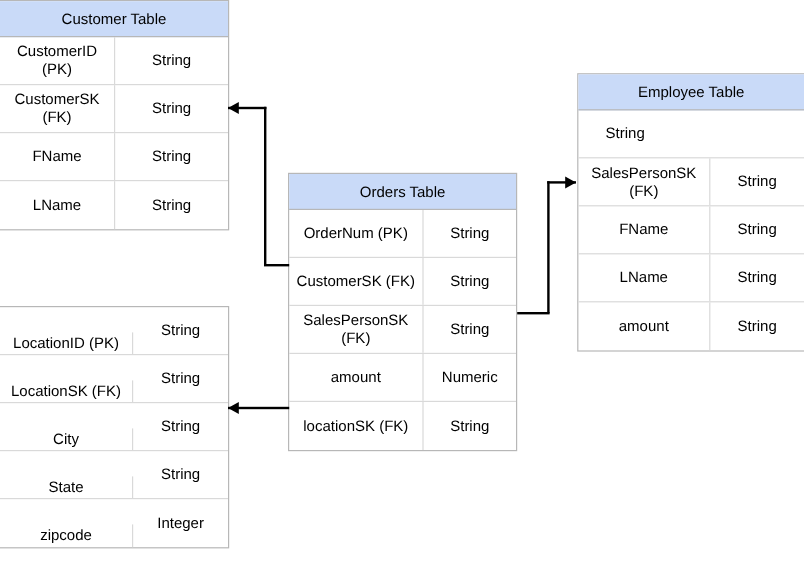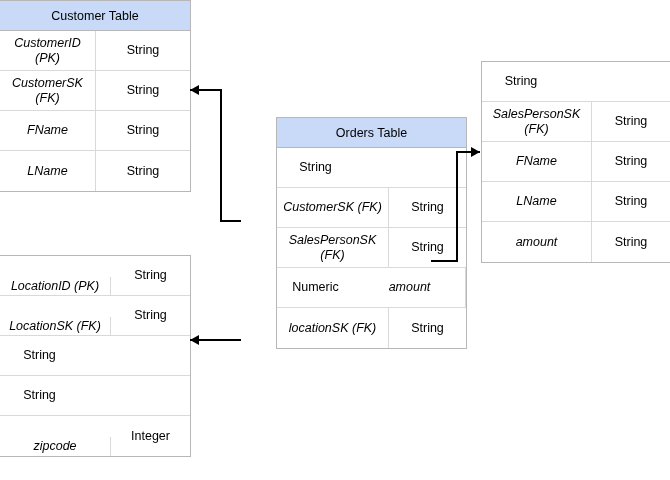--- a/index.html
+++ b/index.html
@@ -55,33 +55,32 @@
     align-items: center;
     justify-content: center;
     text-align: center;
     font-size: 12.5px;
     line-height: 15px;
     padding: 0 3px;
     overflow: hidden;
   }
   .cell.name {
     border-right: 1px solid #d9d9d9;
-    font-style: italic;
   }
 
   
   #customer-table { left: -1px; top: 0px;   width: 192px; }
   #customer-table .cell.name { width: 96px; }
   #customer-table .cell.type { width: 94px; }
 
   #location-table { left: -1px; top: 255px; width: 192px; }
   #location-table .cell.name { width: 111px; margin-top: 21px; }
   #location-table .cell.type { width: 79px; }
 
-  #orders-table   { left: 240px; top: 117px; width: 191px; margin-left: 36px; }
+  #orders-table   { left: 240px; top: 144px; width: 191px; }
   #orders-table .cell.name { width: 112px; }
   #orders-table .cell.type { width: 77px; }
 
   #employee-table { left: 481px; top: 61px;  width: 190px; }
   #employee-table .cell.name { width: 110px; }
   #employee-table .cell.type { width: 78px; }
 
   
   .conn { position: absolute; }
   .conn .seg {
@@ -148,55 +147,59 @@
   <div class="er-table" id="location-table">
     <div class="tbl-row">
       <div class="cell name">LocationID (PK)</div>
       <div class="cell type">String</div>
     </div>
     <div class="tbl-row">
       <div class="cell name">LocationSK (FK)</div>
       <div class="cell type">String</div>
     </div>
     <div class="tbl-row">
-      <div class="cell type">String</div>
-    </div>
-    <div class="tbl-row">
+      <div class="cell name">City</div>
+      <div class="cell type">String</div>
+    </div>
+    <div class="tbl-row">
+      <div class="cell name">State</div>
       <div class="cell type">String</div>
     </div>
     <div class="tbl-row last">
       <div class="cell name">zipcode</div>
       <div class="cell type">Integer</div>
     </div>
   </div>
 
   <div class="er-table" id="orders-table">
     <div class="tbl-header">Orders Table</div>
     <div class="tbl-row">
+      <div class="cell name">OrderNum (PK)</div>
       <div class="cell type">String</div>
     </div>
     <div class="tbl-row">
       <div class="cell name">CustomerSK (FK)</div>
       <div class="cell type">String</div>
     </div>
     <div class="tbl-row">
       <div class="cell name">SalesPersonSK (FK)</div>
       <div class="cell type">String</div>
     </div>
     <div class="tbl-row">
+      <div class="cell name">amount</div>
       <div class="cell type">Numeric</div>
-      <div class="cell name">amount</div>
     </div>
     <div class="tbl-row last">
       <div class="cell name">locationSK (FK)</div>
       <div class="cell type">String</div>
     </div>
   </div>
 
   <div class="er-table" id="employee-table">
+    <div class="tbl-header">Employee Table</div>
     <div class="tbl-row">
       <div class="cell type">String</div>
     </div>
     <div class="tbl-row">
       <div class="cell name">SalesPersonSK (FK)</div>
       <div class="cell type">String</div>
     </div>
     <div class="tbl-row">
       <div class="cell name">FName</div>
       <div class="cell type">String</div>

